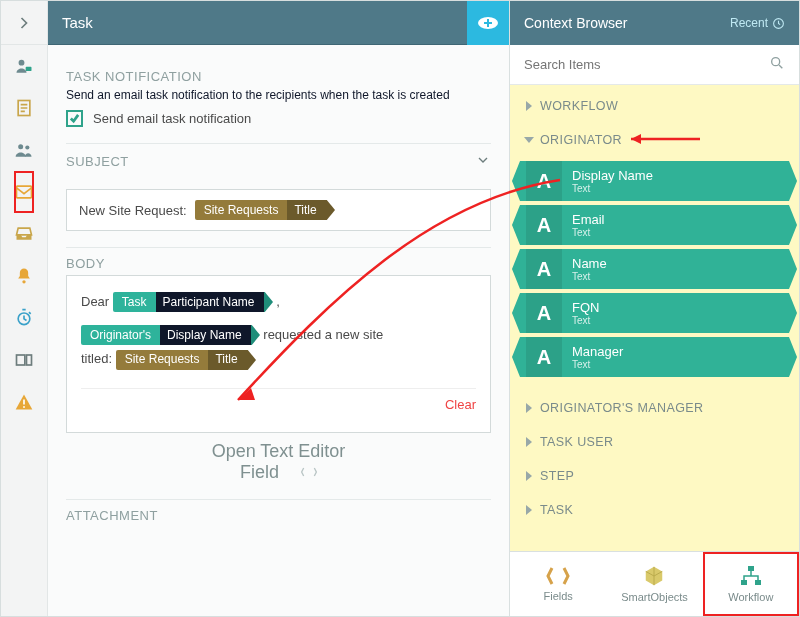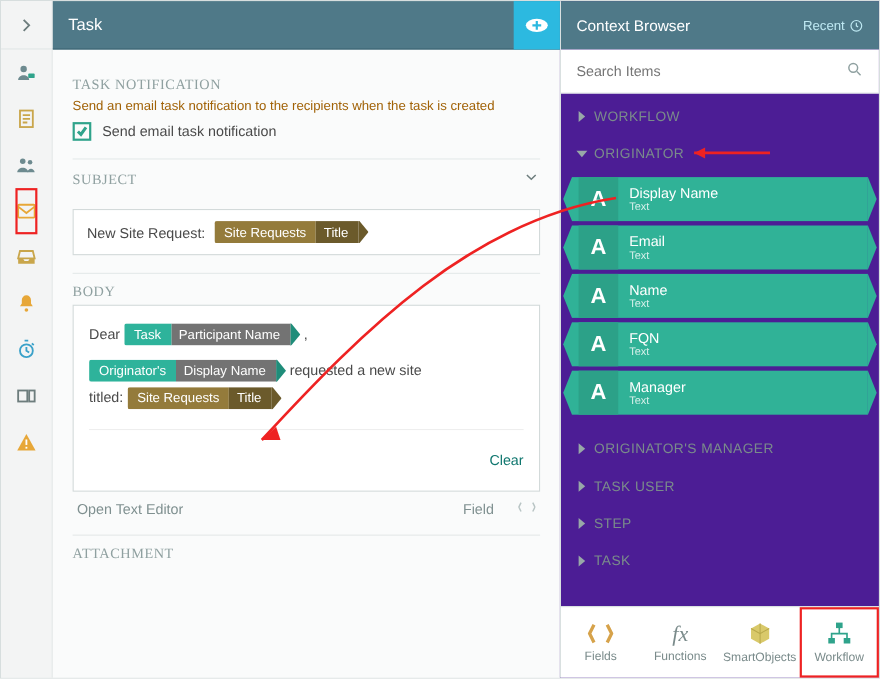--- a/index.html
+++ b/index.html
@@ -19,40 +19,40 @@
   .rail-collapse { width: 100%; height: 44px; display:flex; align-items:center; justify-content:center; color:#6d7d7d; border-bottom:1px solid #e2e6e6;}
   .rail-item { width: 100%; height: 42px; display:flex; align-items:center; justify-content:center; color:#c7a34f; }
   .rail-item.selected { outline: 2px solid #e22; outline-offset: -2px; }
   .rail svg { width:20px; height:20px; }
   
   .task-panel { flex: 1; display:flex; flex-direction:column; min-width:0; }
   .task-header { height:44px; background:#4f7988; color:#fff; display:flex; align-items:center; padding:0 14px; position:relative; border-bottom:1px solid #3e6674;}
   .task-header .title { font-size:15px; font-weight:400; }
   .task-header .add-tab { position:absolute; right:0; top:0; height:44px; width:42px; background:#2cb9e0; display:flex; align-items:center; justify-content:center; color:#fff;}
   .task-body { padding: 18px 18px 6px 18px; overflow:auto; flex:1; background:#fafbfb;}
-  .sect-title { font-size:13px; letter-spacing:.5px; color:#8fa0a0; margin:6px 0 4px;font-family:Liberation Serif, serif; }
-  .sect-sub   { font-size:12px; color:#a16207; margin-bottom:0; }
+  .sect-title { font-size:13px; letter-spacing:.5px; color:#8fa0a0; margin:6px 0 4px; }
+  .sect-sub   { font-size:12px; color:#0f172a; margin-bottom:0; }
   .chk-row { display:flex; align-items:center; gap:10px; margin:8px 0; }
   .chkbox { width:17px; height:17px; border:2px solid #2fa38b; display:flex; align-items:center; justify-content:center; }
   .chkbox svg{ stroke:#2fa38b; stroke-width:3; fill:none;}
   .subject-field { border:1px solid #d3dada; background:#fff; padding:10px 12px; display:flex; align-items:center; gap:8px; flex-wrap:wrap; }
   .subject-bar { display:flex; align-items:center; justify-content:space-between; margin-bottom:18px;}
   .token { display:inline-flex; align-items:center; height:20px; border-radius:2px; overflow:hidden; font-size:12px; color:#fff; }
   .token .a { padding:0 9px; background:#947b3b; display:flex; align-items:center; height:100%;}
   .token .b { padding:0 9px 0 7px; background:#6b5a2b; display:flex; align-items:center; height:100%; position:relative;}
   .token.teal .a { background:#2eb39b; }
-  .token.teal .b { background:#737373; color:#fff; }
+  .token.teal .b { background:#0f172a; color:#fff; }
   .token .tip { width:0;height:0;border-top:11px solid transparent;border-bottom:11px solid transparent;border-left:9px solid #6b5a2b;}
   .token.teal .tip{border-left-color:#1f8d7a;}
   .body-box { border:1px solid #d3dada; background:#fff; padding:14px; line-height:1.9; }
-  .body-footer { display:flex; justify-content:space-between; padding:8px 4px 0; color:#7f9090; font-size:13px; align-items:center;}
-  .clear-row { text-align:right; padding-top:16px; color:#0f766e; border-top:1px solid #eee; margin-top:8px;}
+  .body-footer { display:flex; justify-content:space-between; padding:8px 4px 0; color:#7f9090; font-size:18px; align-items:center;flex-direction:column;}
+  .clear-row { text-align:right; padding-top:4px; color:#ef4444; border-top:1px solid #eee; margin-top:8px;}
   .sect-divider { border-top:1px solid #e4e9e9; margin:16px 0 8px; }
   
-  .ctx-panel { width: 290px; background:#4c1d95; border-left:1px solid #d9e0e0; display:flex; flex-direction:column;}
+  .ctx-panel { width: 290px; background:#fef9c3; border-left:1px solid #d9e0e0; display:flex; flex-direction:column;}
   .ctx-header { height:44px; background:#4f7988; color:#fff; display:flex; align-items:center; justify-content:space-between; padding:0 14px; font-size:14px;}
   .ctx-header .recent { color:#bfe9f3; font-size:12px; display:flex; align-items:center; gap:4px;}
   .ctx-search { padding:10px 14px; display:flex; align-items:center; border-bottom:1px solid #e4e9e9; background:#fff;}
   .ctx-search input { flex:1; border:none; outline:none; font-size:13px; color:#9bb0b0; background:transparent;}
   .tree { flex:1; overflow:auto; padding:4px 0;}
   .tree-node { padding:10px 16px; font-size:12.5px; letter-spacing:.4px; color:#7a8b8b; display:flex; align-items:center; gap:8px;}
   .tree-node .caret { width:0;height:0;border-left:6px solid #98a8a8;border-top:5px solid transparent;border-bottom:5px solid transparent;}
   .tree-node.expanded .caret { transform:rotate(90deg); border-left-color:#98a8a8;}
   .field-chip { margin:4px 10px; position:relative; }
   .chip-inner { background:#30b297; color:#fff; display:flex; align-items:center; height:40px; padding-left:6px; }
@@ -317,24 +317,20 @@
         </div>
       </div>
     <div class="ctx-footer" id="ctx-footer">
         <div class="ctx-foot-item">
           <div><svg width="24" height="20" viewBox="0 0 24 20">
               <path d="M6 2l-4 8 4 8M18 2l4 8-4 8" fill="none" stroke="#d6a24a" stroke-width="3"></path>
             </svg></div>
           <span>Fields</span>
         </div>
         <div class="ctx-foot-item">
-          <div><span style="font-family:serif;font-style:italic;font-size:20px;color:#7a8b8b">fx</span></div>
-          <span>Functions</span>
-        </div>
-        <div class="ctx-foot-item">
           <div><svg width="22" height="22" viewBox="0 0 24 24">
               <path d="M12 2l9 5v10l-9 5-9-5V7z" fill="#d9c96a"></path>
               <path d="M12 2v20M3 7l9 5 9-5" fill="none" stroke="#b8a84a" stroke-width="1"></path>
             </svg></div>
           <span>SmartObjects</span>
         </div>
         <div class="ctx-foot-item selected">
           <div><svg width="24" height="22" viewBox="0 0 24 22">
               <rect x="9" y="1" width="6" height="5" fill="#2fa38b"></rect>
               <rect x="2" y="15" width="6" height="5" fill="#2fa38b"></rect>

